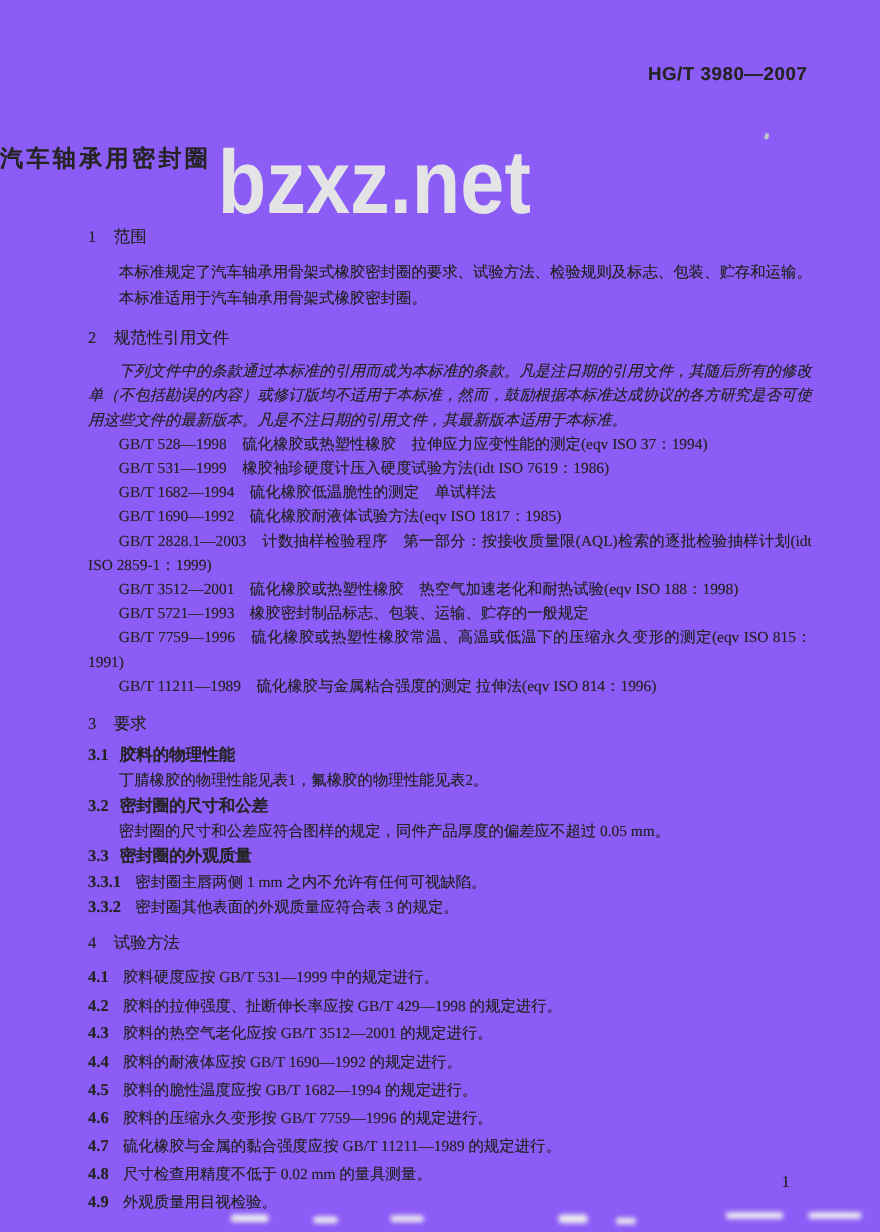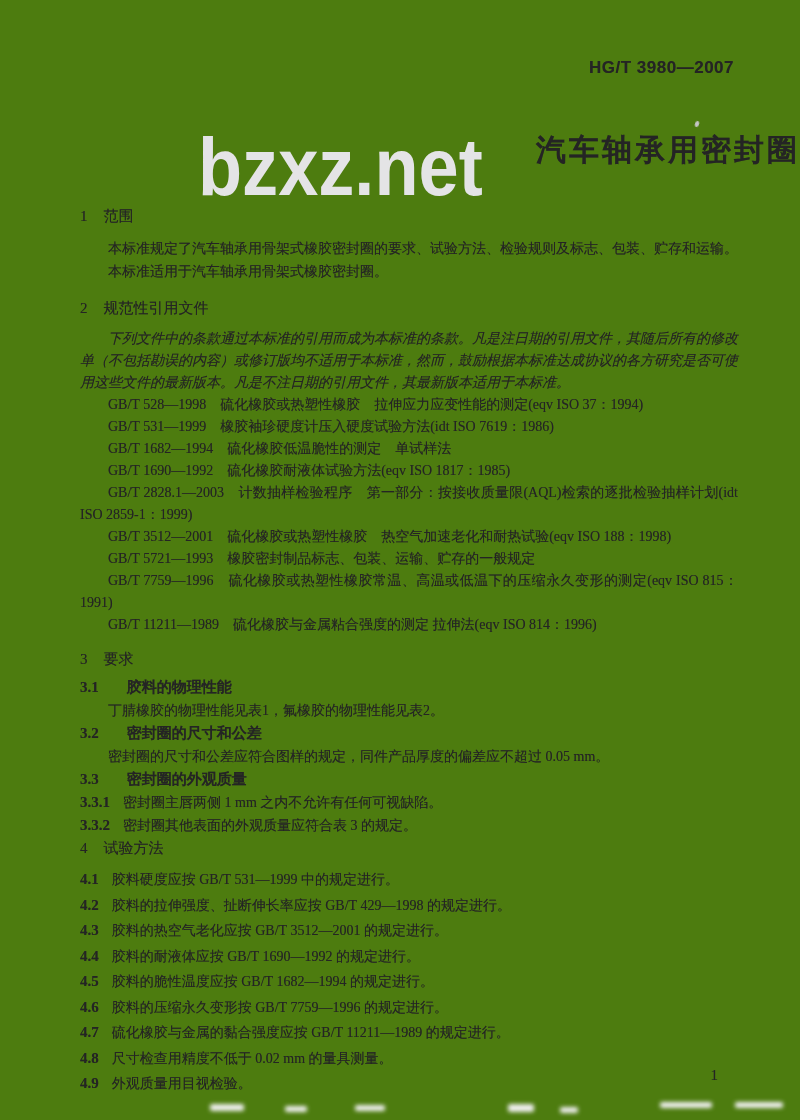--- a/index.html
+++ b/index.html
@@ -1,20 +1,20 @@
 <!DOCTYPE html>
 <html><head>
 <meta charset="utf-8">
 <style>
   html,body{margin:0;padding:0;background:#888;}
   .page{
     position:relative;
     width:800px;height:1120px;
     margin:0 auto;
-    background:#4d7c0f;
+    background:#8b5cf6;
     color:#242424;
     font-family:"Liberation Serif","DejaVu Serif",serif;
     overflow:hidden;
     text-shadow:0 0 0.5px rgba(40,40,40,.55);
   }
   
   .std-code{
     position:absolute;top:58px;right:66px;
     font-size:17px;font-weight:bold;letter-spacing:.5px;
     font-family:"Liberation Sans","DejaVu Sans",sans-serif;
@@ -23,46 +23,46 @@
   .watermark{
     position:absolute;left:198px;top:126px;
     font-family:"Liberation Sans","DejaVu Sans",sans-serif;
     font-weight:bold;font-size:82px;line-height:1;
     color:#e4e4e6;letter-spacing:0;
     transform:scaleX(.88);transform-origin:left top;
     z-index:0;user-select:none;text-shadow:none;
   }
   .doc-title{
     position:absolute;left:0;right:0;top:130px;margin:0;
-    text-align:right;
-    font-size:30px;font-weight:bold;letter-spacing:3px;
+    text-align:left;
+    font-size:21px;font-weight:bold;letter-spacing:3px;
     z-index:1;
   }
   
   .bodycol{
     position:absolute;left:80px;top:205px;width:658px;
     font-size:14px;line-height:23px;text-align:justify;
     z-index:1;
   }
   p{margin:0;}
   .h-row{font-size:15px;font-weight:normal;line-height:23px;}
   .h-row .num{margin-right:16px;}
   .indent{text-indent:2em;}
   
   .ref{text-indent:2em;line-height:22px;}
   .intro{line-height:22px;font-style:italic;}
   .h2-row{font-weight:bold;font-size:15px;}
-  .h2-row .lbl{margin-right:28px;}
+  .h2-row .lbl{margin-right:10px;}
   .clause .lbl{font-weight:bold;margin-right:13px;font-size:15px;}
   #sec1 .h-row{margin-bottom:9px;}
   #sec2{margin-top:14px;}
   #sec2 .h-row{margin-bottom:8px;}
   #sec3{margin-top:12px;}
   #sec3 .h-row{margin-bottom:5px;}
-  #sec4{}
+  #sec4{margin-top:10px;}
   #sec4 .h-row{margin-bottom:8px;}
   #sec4 .clause{margin-bottom:2.5px;}
   .page-number{
     position:absolute;top:1067px;right:82px;
     font-size:15px;
   }
   
   .speck{
     position:absolute;left:695px;top:121px;width:4px;height:6px;
     background:#c6c6c6;border-radius:50%;filter:blur(.6px);

